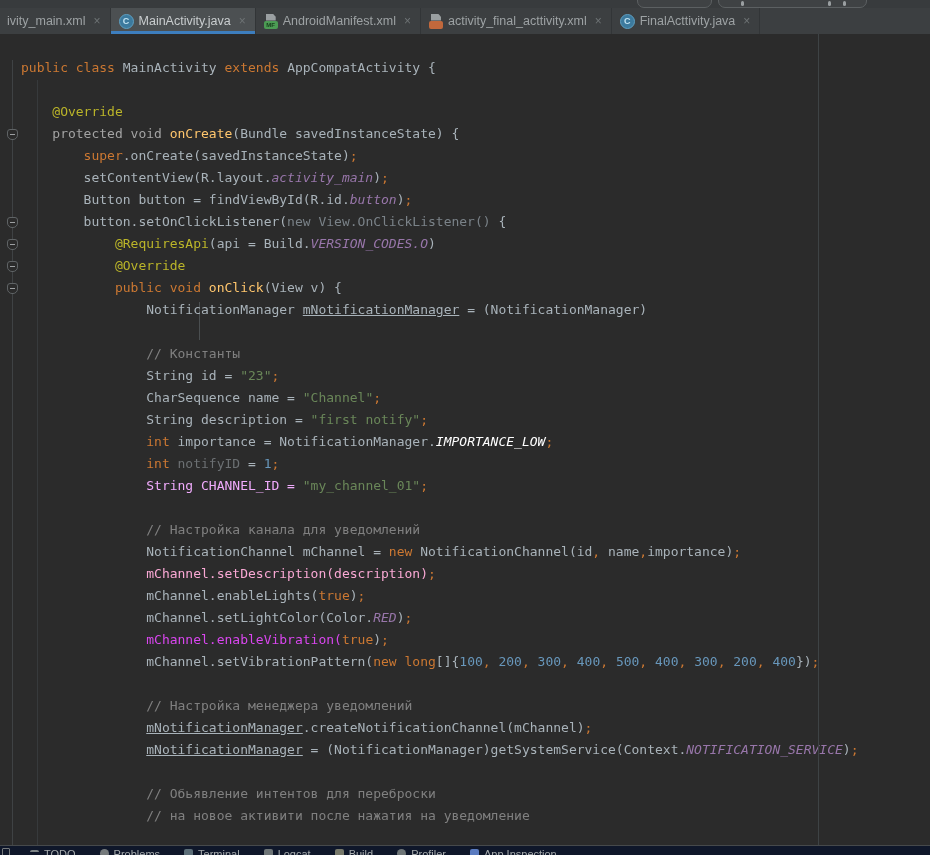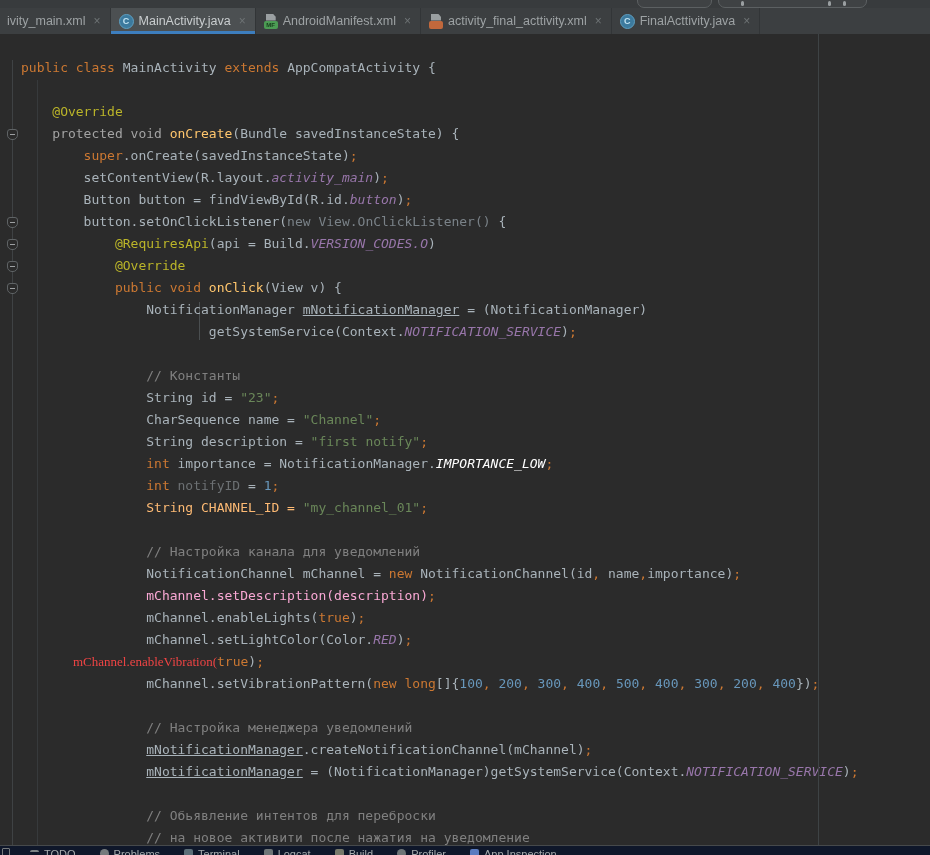--- a/index.html
+++ b/index.html
@@ -112,36 +112,35 @@
         <div class="code-line"><span style="color: rgb(187, 181, 41);">    @Override</span></div>
         <div class="code-line"><span style="color: #a3a3a3;">    protected void </span><span style="color: rgb(255, 198, 109);">onCreate</span><span style="color: rgb(169, 179, 186);">(Bundle savedInstanceState) {</span></div>
         <div class="code-line"><span style="color: rgb(204, 120, 50);">        super</span><span style="color: rgb(169, 179, 186);">.onCreate(savedInstanceState)</span><span style="color: rgb(204, 120, 50);">;</span></div>
         <div class="code-line"><span style="color: rgb(169, 179, 186);">        setContentView(R.layout.</span><span style="color: rgb(152, 118, 170); font-style: italic;">activity_main</span><span style="color: rgb(169, 179, 186);">)</span><span style="color: rgb(204, 120, 50);">;</span></div>
         <div class="code-line"><span style="color: rgb(169, 179, 186);">        Button button = findViewById(R.id.</span><span style="color: rgb(152, 118, 170); font-style: italic;">button</span><span style="color: rgb(169, 179, 186);">)</span><span style="color: rgb(204, 120, 50);">;</span></div>
         <div class="code-line"><span style="color: rgb(169, 179, 186);">        button.setOnClickListener(</span><span style="color: rgb(122, 130, 136);">new View.OnClickListener()</span><span style="color: rgb(169, 179, 186);"> {</span></div>
         <div class="code-line"><span style="color: rgb(187, 181, 41);">            @RequiresApi</span><span style="color: rgb(169, 179, 186);">(api = Build.</span><span style="color: rgb(152, 118, 170); font-style: italic;">VERSION_CODES.O</span><span style="color: rgb(169, 179, 186);">)</span></div>
         <div class="code-line"><span style="color: rgb(187, 181, 41);">            @Override</span></div>
         <div class="code-line"><span style="color: rgb(204, 120, 50);">            public void </span><span style="color: rgb(255, 198, 109);">onClick</span><span style="color: rgb(169, 179, 186);">(View v) {</span></div>
         <div class="code-line"><span style="color: rgb(169, 179, 186);">                NotificationManager </span><span style="color: rgb(169, 179, 186); text-decoration: underline;">mNotificationManager</span><span style="color: rgb(169, 179, 186);"> = (NotificationManager)</span></div>
-        <div class="code-line"><span style="color: rgb(169, 179, 186);">                        getSystemService(Context.</span><span style="color: rgb(152, 118, 170); font-style: italic;">NOTIFICATION_SERVICE</span><span style="color: rgb(169, 179, 186);">)</span><span style="color: rgb(204, 120, 50);">;</span></div>
         <div class="code-line"></div>
         <div class="code-line"><span style="color: rgb(128, 128, 128);">                // Константы</span></div>
         <div class="code-line"><span style="color: rgb(169, 179, 186);">                String id = </span><span style="color: rgb(106, 135, 89);">"23"</span><span style="color: rgb(204, 120, 50);">;</span></div>
         <div class="code-line"><span style="color: rgb(169, 179, 186);">                CharSequence name = </span><span style="color: rgb(106, 135, 89);">"Channel"</span><span style="color: rgb(204, 120, 50);">;</span></div>
         <div class="code-line"><span style="color: rgb(169, 179, 186);">                String description = </span><span style="color: rgb(106, 135, 89);">"first notify"</span><span style="color: rgb(204, 120, 50);">;</span></div>
         <div class="code-line"><span style="color: rgb(204, 120, 50);">                int</span><span style="color: rgb(169, 179, 186);"> importance = NotificationManager.</span><span style="color: #ffffff; font-style: italic;">IMPORTANCE_LOW</span><span style="color: rgb(204, 120, 50);">;</span></div>
         <div class="code-line"><span style="color: rgb(204, 120, 50);">                int</span><span style="color: rgb(108, 112, 115);"> notifyID</span><span style="color: rgb(169, 179, 186);"> = </span><span style="color: rgb(104, 151, 187);">1</span><span style="color: rgb(204, 120, 50);">;</span></div>
-        <div class="code-line"><span style="color: #fdba74;">                String CHANNEL_ID = </span><span style="color: rgb(106, 135, 89);">"my_channel_01"</span><span style="color: rgb(204, 120, 50);">;</span></div>
+        <div class="code-line"><span style="color: #f0abfc;">                String CHANNEL_ID = </span><span style="color: rgb(106, 135, 89);">"my_channel_01"</span><span style="color: rgb(204, 120, 50);">;</span></div>
         <div class="code-line"></div>
         <div class="code-line"><span style="color: rgb(128, 128, 128);">                // Настройка канала для уведомлений</span></div>
         <div class="code-line"><span style="color: rgb(169, 179, 186);">                NotificationChannel mChannel = </span><span style="color: rgb(204, 120, 50);">new </span><span style="color: rgb(169, 179, 186);">NotificationChannel(id</span><span style="color: rgb(204, 120, 50);">,</span><span style="color: rgb(169, 179, 186);"> name</span><span style="color: rgb(204, 120, 50);">,</span><span style="color: rgb(169, 179, 186);">importance)</span><span style="color: rgb(204, 120, 50);">;</span></div>
         <div class="code-line"><span style="color: #f9a8d4;">                mChannel.setDescription(description)</span><span style="color: rgb(204, 120, 50);">;</span></div>
         <div class="code-line"><span style="color: rgb(169, 179, 186);">                mChannel.enableLights(</span><span style="color: rgb(204, 120, 50);">true</span><span style="color: rgb(169, 179, 186);">)</span><span style="color: rgb(204, 120, 50);">;</span></div>
         <div class="code-line"><span style="color: rgb(169, 179, 186);">                mChannel.setLightColor(Color.</span><span style="color: rgb(152, 118, 170); font-style: italic;">RED</span><span style="color: rgb(169, 179, 186);">)</span><span style="color: rgb(204, 120, 50);">;</span></div>
-        <div class="code-line"><span style="color: #ef4444; font-family: Liberation Serif, serif;">                mChannel.enableVibration(</span><span style="color: rgb(204, 120, 50);">true</span><span style="color: rgb(169, 179, 186);">)</span><span style="color: rgb(204, 120, 50);">;</span></div>
+        <div class="code-line"><span style="color: #d946ef;">                mChannel.enableVibration(</span><span style="color: rgb(204, 120, 50);">true</span><span style="color: rgb(169, 179, 186);">)</span><span style="color: rgb(204, 120, 50);">;</span></div>
         <div class="code-line"><span style="color: rgb(169, 179, 186);">                mChannel.setVibrationPattern(</span><span style="color: rgb(204, 120, 50);">new long</span><span style="color: rgb(169, 179, 186);">[]{</span><span style="color: rgb(104, 151, 187);">100</span><span style="color: rgb(204, 120, 50);">,</span><span style="color: rgb(169, 179, 186);"> </span><span style="color: rgb(104, 151, 187);">200</span><span style="color: rgb(204, 120, 50);">,</span><span style="color: rgb(169, 179, 186);"> </span><span style="color: rgb(104, 151, 187);">300</span><span style="color: rgb(204, 120, 50);">,</span><span style="color: rgb(169, 179, 186);"> </span><span style="color: rgb(104, 151, 187);">400</span><span style="color: rgb(204, 120, 50);">,</span><span style="color: rgb(169, 179, 186);"> </span><span style="color: rgb(104, 151, 187);">500</span><span style="color: rgb(204, 120, 50);">,</span><span style="color: rgb(169, 179, 186);"> </span><span style="color: rgb(104, 151, 187);">400</span><span style="color: rgb(204, 120, 50);">,</span><span style="color: rgb(169, 179, 186);"> </span><span style="color: rgb(104, 151, 187);">300</span><span style="color: rgb(204, 120, 50);">,</span><span style="color: rgb(169, 179, 186);"> </span><span style="color: rgb(104, 151, 187);">200</span><span style="color: rgb(204, 120, 50);">,</span><span style="color: rgb(169, 179, 186);"> </span><span style="color: rgb(104, 151, 187);">400</span><span style="color: rgb(169, 179, 186);">})</span><span style="color: rgb(204, 120, 50);">;</span></div>
         <div class="code-line"></div>
         <div class="code-line"><span style="color: rgb(128, 128, 128);">                // Настройка менеджера уведомлений</span></div>
         <div class="code-line"><span style="color: rgb(169, 179, 186);">                </span><span style="color: rgb(169, 179, 186); text-decoration: underline;">mNotificationManager</span><span style="color: rgb(169, 179, 186);">.createNotificationChannel(mChannel)</span><span style="color: rgb(204, 120, 50);">;</span></div>
         <div class="code-line"><span style="color: rgb(169, 179, 186);">                </span><span style="color: rgb(169, 179, 186); text-decoration: underline;">mNotificationManager</span><span style="color: rgb(169, 179, 186);"> = (NotificationManager)getSystemService(Context.</span><span style="color: rgb(152, 118, 170); font-style: italic;">NOTIFICATION_SERVICE</span><span style="color: rgb(169, 179, 186);">)</span><span style="color: rgb(204, 120, 50);">;</span></div>
         <div class="code-line"></div>
         <div class="code-line"><span style="color: rgb(128, 128, 128);">                // Обьявление интентов для переброски</span></div>
         <div class="code-line"><span style="color: rgb(128, 128, 128);">                // на новое активити после нажатия на уведомление</span></div>
       </div>
     <div id="margin-guide"></div>

